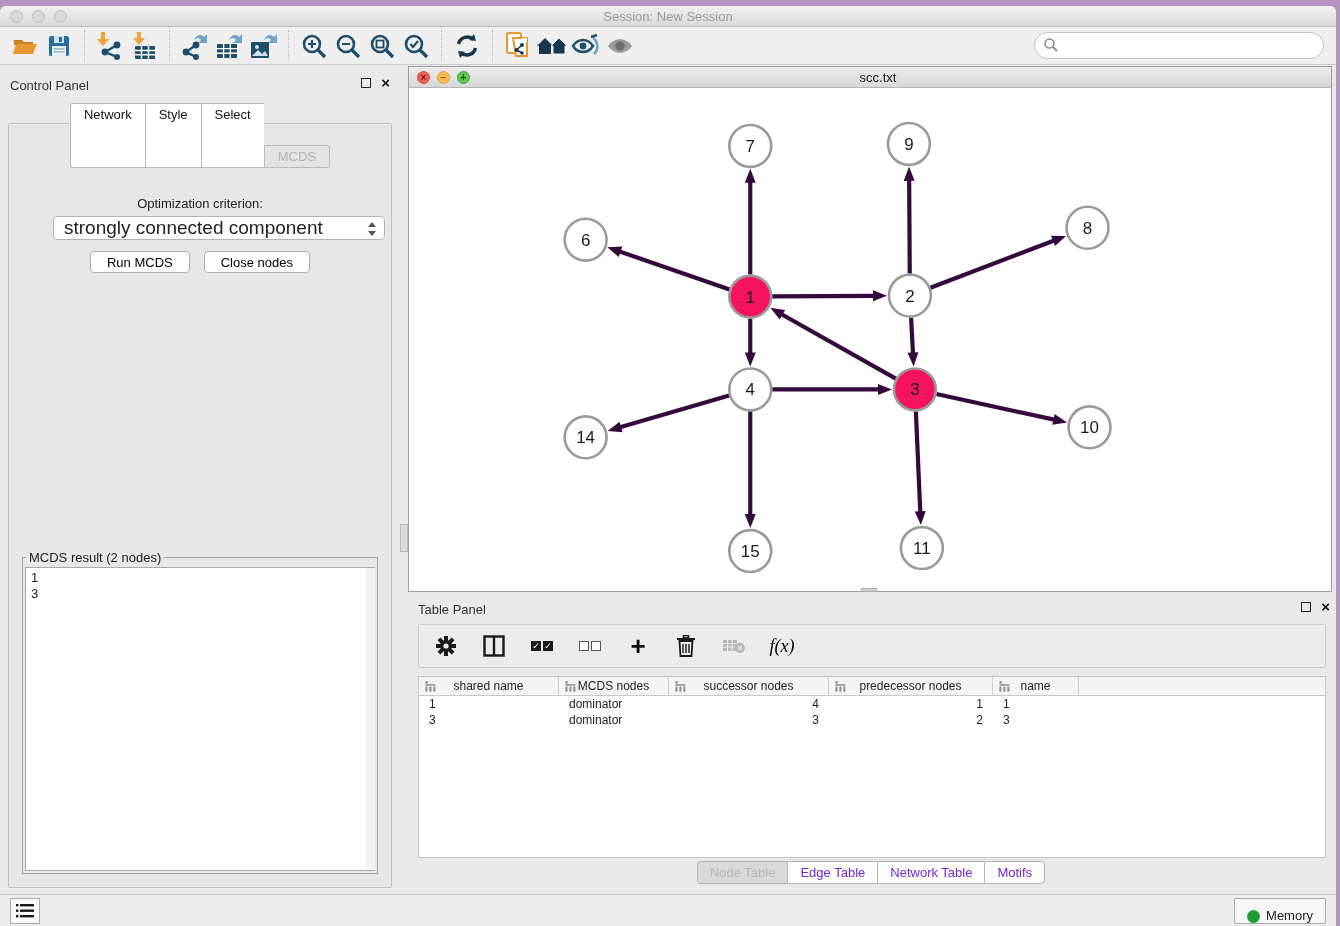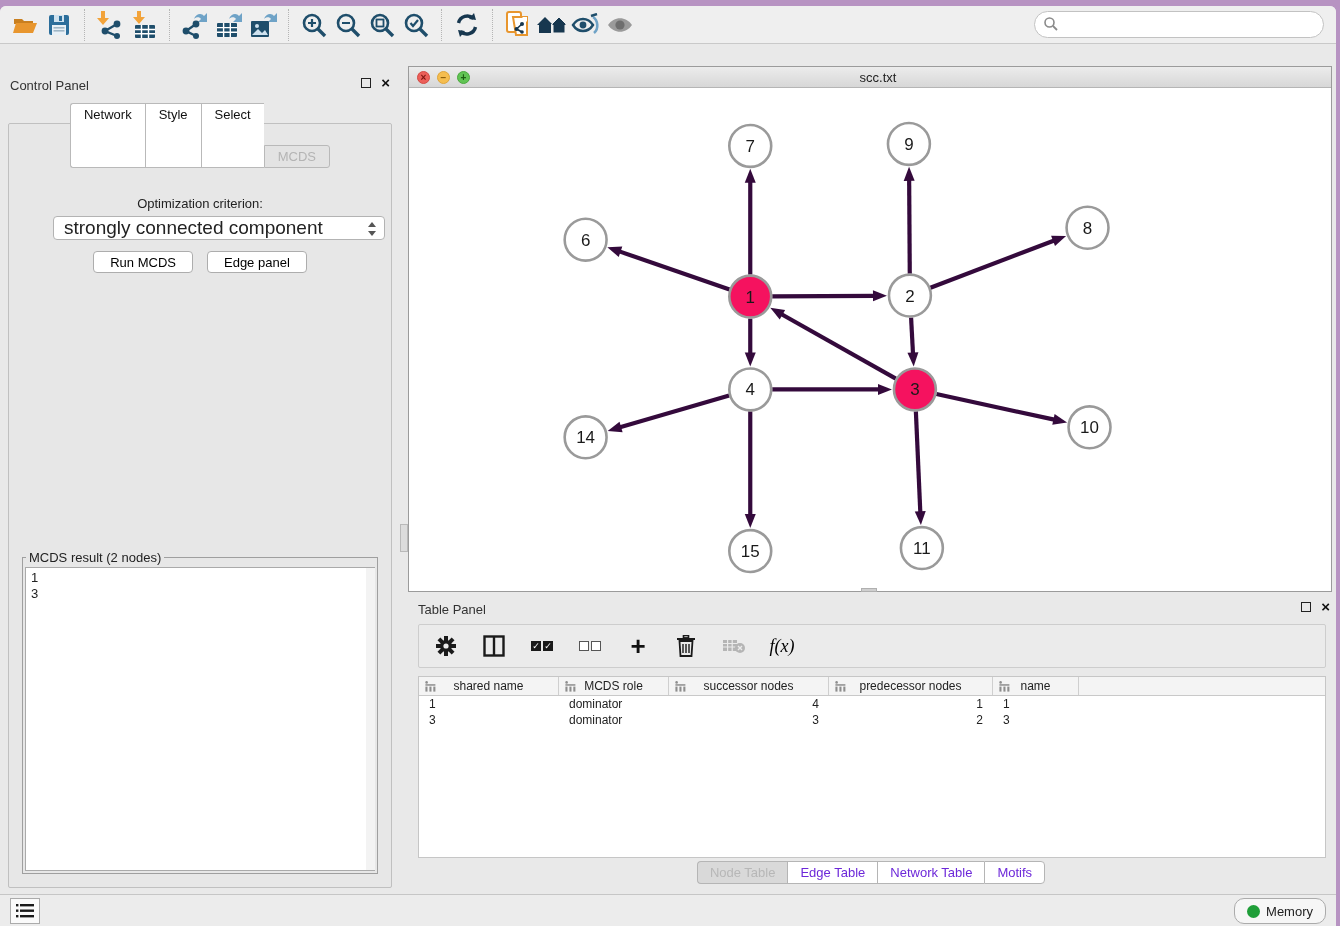--- a/index.html
+++ b/index.html
@@ -118,29 +118,37 @@
   .tp-tab:first-child { border-radius:4px 0 0 4px; }
   .tp-tab:last-child { border-right:1px solid #b5b5b5; border-radius:0 4px 4px 0; }
   .tp-tab.selected { background:#d9d9d9; color:#b7b7b7; }
 
   
   .statusbar { position:absolute; left:0; right:0; bottom:0; height:32px; background:#ececec;
                border-top:1px solid #c6c6c6; }
   .status-left-btn { position:absolute; left:10px; top:3px; width:30px; height:26px; background:#fafafa;
                border:1px solid #ababab; display:flex; align-items:center; justify-content:center; }
   .memory-btn { position:absolute; right:10px; top:3px; height:26px; background:#f6f6f6;
-               border:1px solid #ababab; border-radius:10px; display:flex; align-items:center;
+               border:1px solid #ababab; border-radius:2px; display:flex; align-items:flex-end;
                gap:6px; padding:0 12px; font-size:13px; }
   .mem-dot { width:13px; height:13px; border-radius:50%; background:#1f9e38; }
 </style>
 </head>
 <body>
 
 <div class="app">
 
+  <div class="titlebar">
+    <div class="tl-group">
+      <span class="tl"></span>
+      <span class="tl"></span>
+      <span class="tl"></span>
+    </div>
+    <div class="win-title">Session: New Session</div>
+  </div>
 
   <div class="toolbar">
     <div class="tb-btn">
       <svg width="27" height="24" viewBox="0 0 27 24">
           <path d="M2 6 h8 l2 2 h9 v3 H2 Z" fill="#c97f1f"></path>
           <path d="M4 10 h21 l-4 10 H1 Z" fill="#E8962E"></path>
         </svg>
     </div>
     <div class="tb-btn">
       <svg width="24" height="24" viewBox="0 0 24 24">
@@ -301,21 +309,21 @@
         <div class="opt-label">Optimization criterion:</div>
         <div class="dropdown">
           <span>strongly connected component</span>
           <span class="dd-stepper">
               <span class="up"></span>
               <span class="dn"></span>
             </span>
         </div>
         <div class="cp-buttons">
           <button class="btn">Run MCDS</button>
-          <button class="btn">Edge panel</button>
+          <button class="btn">Close nodes</button>
         </div>
         <fieldset class="mcds-result">
           <legend>MCDS result (2 nodes)</legend>
           <div class="result-area">
               <div class="result-line">1</div>
               <div class="result-line">3</div>
             </div>
           <div class="result-scroll"></div>
         </fieldset>
       </div>
@@ -466,21 +474,21 @@
             <div class="th" style="width: 110px;">
               <span class="hicon"><svg width="11" height="11" viewBox="0 0 11 11">
                   <g fill="#8d8d8d">
                     <circle cx="1.6" cy="1.4" r="1.3"></circle>
                     <rect x="0.4" y="3.2" width="10" height="1.5"></rect>
                     <rect x="0.4" y="5.6" width="2.1" height="5"></rect>
                     <rect x="4.4" y="5.6" width="2.1" height="5"></rect>
                     <rect x="8.3" y="5.6" width="2.1" height="5"></rect>
                   </g>
                 </svg></span>
-              <span>MCDS role</span>
+              <span>MCDS nodes</span>
             </div>
             <div class="th" style="width: 160px;">
               <span class="hicon"><svg width="11" height="11" viewBox="0 0 11 11">
                   <g fill="#8d8d8d">
                     <circle cx="1.6" cy="1.4" r="1.3"></circle>
                     <rect x="0.4" y="3.2" width="10" height="1.5"></rect>
                     <rect x="0.4" y="5.6" width="2.1" height="5"></rect>
                     <rect x="4.4" y="5.6" width="2.1" height="5"></rect>
                     <rect x="8.3" y="5.6" width="2.1" height="5"></rect>
                   </g>

